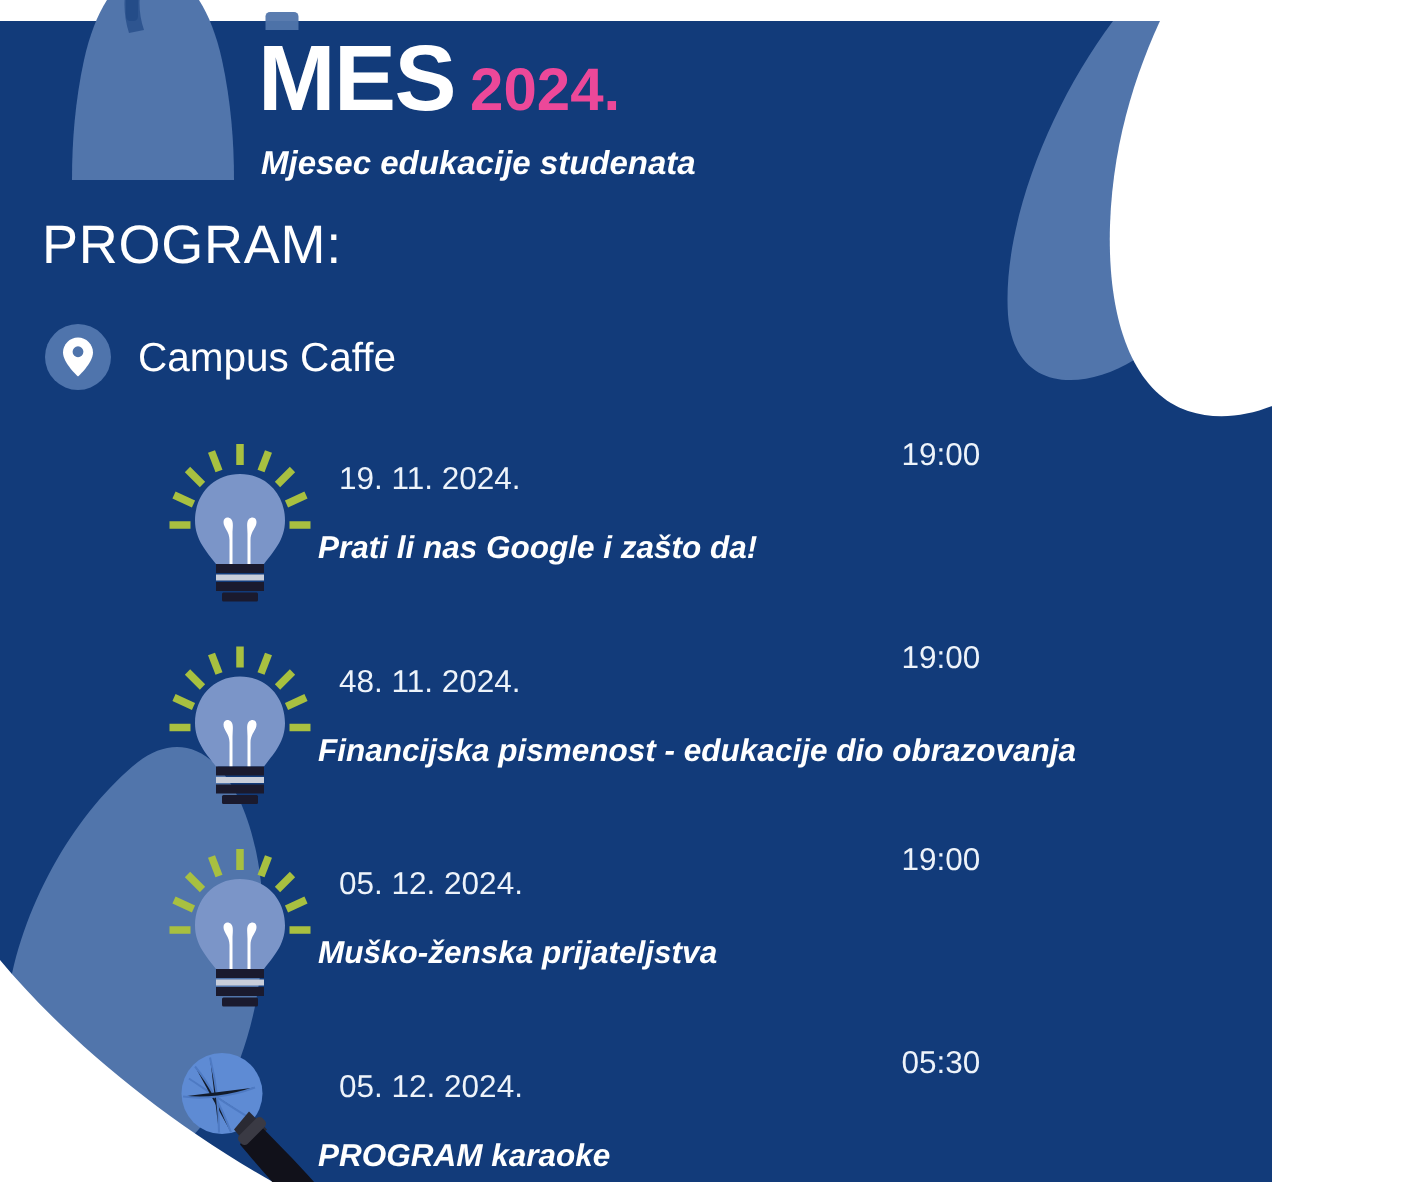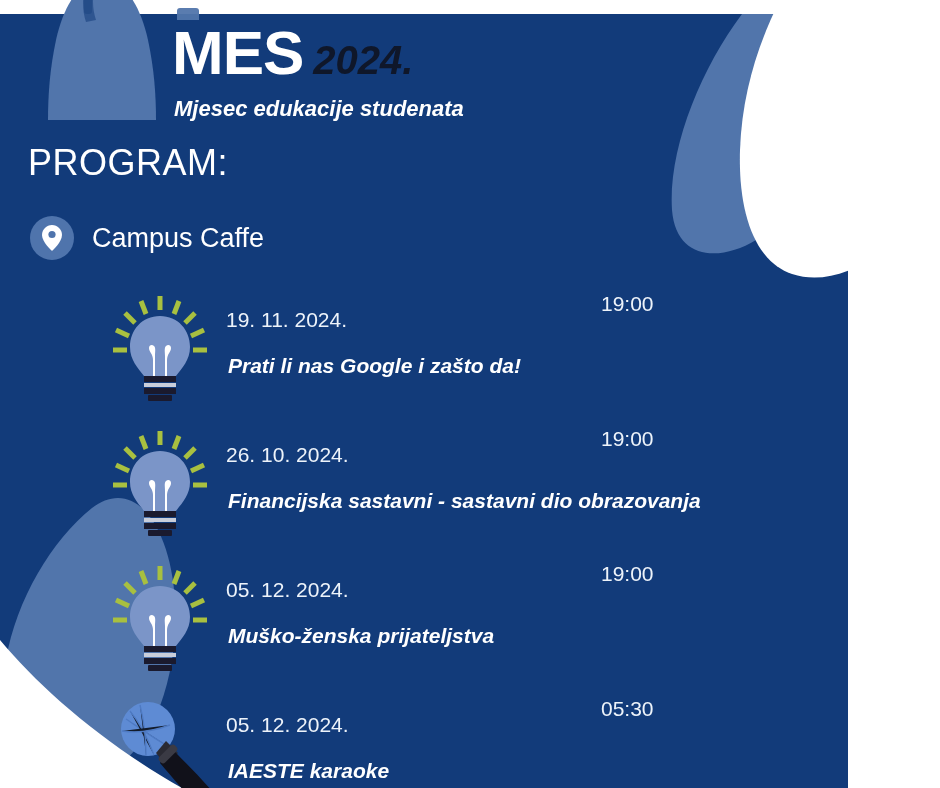--- a/index.html
+++ b/index.html
@@ -78,24 +78,23 @@
   .mes-word {
     font-size: 62px;
     font-weight: bold;
     color: #ffffff;
     letter-spacing: -1px;
     line-height: 1;
   }
   .mes-year {
     font-size: 40px;
     font-weight: bold;
-    color: #0f172a;
+    color: #ec4899;
     margin-left: 10px;
     line-height: 1;
-    font-style: italic;
   }
   .mes-tagline {
     position: absolute;
     left: 174px;
     top: 96px;
     font-size: 22px;
     font-style: italic;
     font-weight: bold;
     color: #ffffff;
     white-space: nowrap;
@@ -168,21 +167,21 @@
   .event-time {
     position: absolute;
     left: 601px;
     top: 0;
     font-size: 21px;
     color: #EDF3FA;
     white-space: nowrap;
   }
   .event-title {
     position: absolute;
-    left: 228px;
+    left: 212px;
     top: 62px;
     font-size: 21px;
     font-weight: bold;
     font-style: italic;
     color: #ffffff;
     white-space: nowrap;
   }
 </style>
 </head>
 <body>
@@ -278,23 +277,23 @@
           <line x1="99" y1="58" x2="85" y2="58"></line>
         </g>
         <path d="M 52 24 C 34 24 22 38 22 55 C 22 68 30 76 36 84 L 68 84 C 74 76 82 68 82 55 C 82 38 70 24 52 24 Z" fill="#7B95C8"></path>
         <path d="M 45 84 L 45 68 C 45 62 41 60 41 56 C 41 53 44 52 46 54 C 48 56 47 60 47 64 L 47 84 Z" fill="#ffffff"></path>
         <path d="M 59 84 L 59 68 C 59 62 63 60 63 56 C 63 53 60 52 58 54 C 56 56 57 60 57 64 L 57 84 Z" fill="#ffffff"></path>
         <rect x="36" y="84" width="32" height="6" fill="#1A1A2E"></rect>
         <rect x="36" y="91" width="32" height="4" fill="#C9CEDA"></rect>
         <rect x="36" y="96" width="32" height="6" fill="#1A1A2E"></rect>
         <rect x="40" y="103" width="24" height="6" rx="1" fill="#1A1A2E"></rect>
       </svg>
-      <div class="event-date">26. 10. 2024.</div>
+      <div class="event-date">48. 11. 2024.</div>
       <div class="event-time">19:00</div>
-      <div class="event-title">Financijska sastavni - sastavni dio obrazovanja</div>
+      <div class="event-title">Financijska pismenost - edukacije dio obrazovanja</div>
     </div>
 
     <div class="event-row">
       <svg class="event-icon" viewBox="0 0 104 112" xmlns="http://www.w3.org/2000/svg">
         <g stroke="#A8C040" stroke-width="5" stroke-linecap="butt">
           <line x1="52" y1="4" x2="52" y2="18"></line>
           <line x1="33" y1="9" x2="38" y2="22"></line>
           <line x1="71" y1="9" x2="66" y2="22"></line>
           <line x1="17" y1="21" x2="27" y2="31"></line>
           <line x1="87" y1="21" x2="77" y2="31"></line>
@@ -324,17 +323,17 @@
           <path d="M 22 14 C 32 26 40 42 46 58"></path>
           <path d="M 32 8 C 36 24 38 42 38 58"></path>
           <path d="M 14 34 C 28 36 46 34 62 28"></path>
         </g>
         <path d="M 58 44 L 70 56 L 58 68 L 48 56 Z" fill="#2A2A33"></path>
         <path d="M 62 50 C 74 62 92 80 104 94 L 104 112 L 92 112 C 78 96 62 78 52 66 Z" fill="#11111A"></path>
         <rect x="56" y="46" width="8" height="22" rx="3" transform="rotate(45 60 57)" fill="#3A3A44"></rect>
       </svg>
       <div class="event-date">05. 12. 2024.</div>
       <div class="event-time">05:30</div>
-      <div class="event-title">IAESTE karaoke</div>
+      <div class="event-title">PROGRAM karaoke</div>
     </div>
 
   </div>
 </div>
 
 </body></html>

